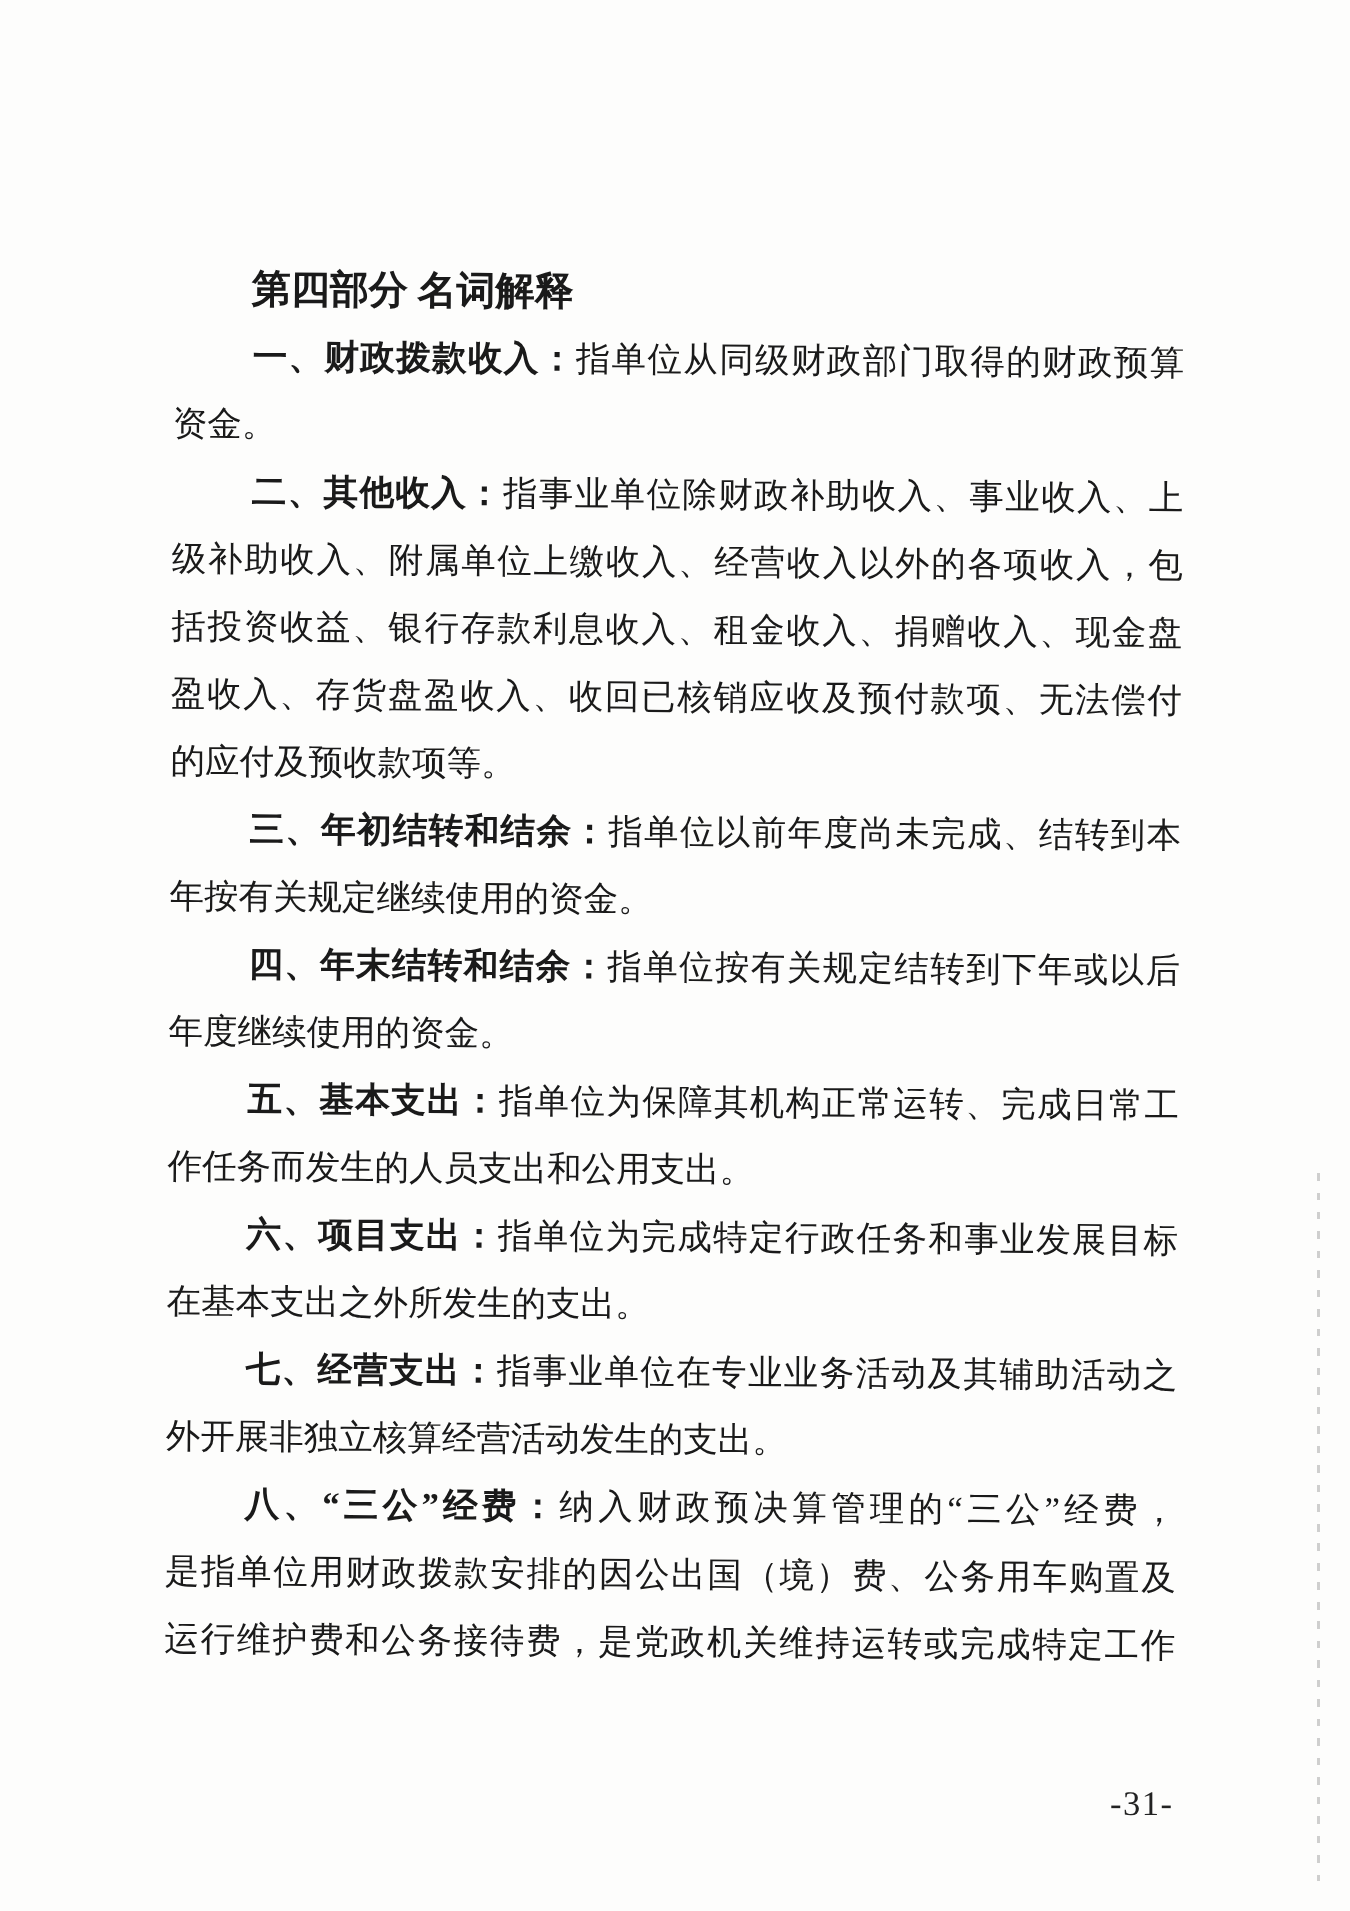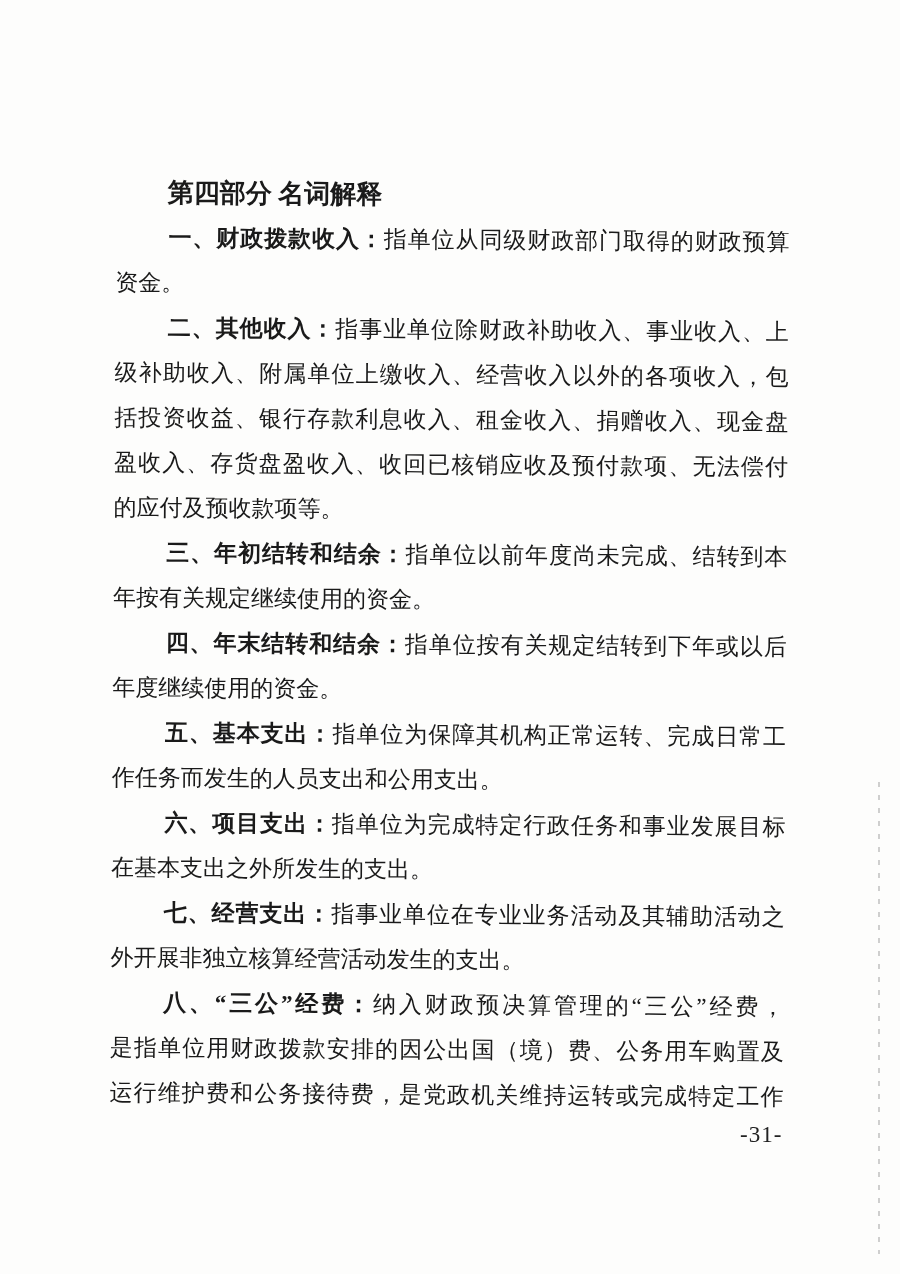--- a/index.html
+++ b/index.html
@@ -43,21 +43,21 @@
     text-align: justify;
     text-align-last: justify;
     white-space: nowrap;
   }
   .line.first { padding-left: 53px; }
   .line.last { text-align-last: left; }
   .term { font-weight: bold; }
   .page-number {
     position: absolute;
     left: 740px;
-    top: 1120px;
+    top: 1188px;
     font-size: 23px;
     line-height: 30px;
     letter-spacing: 1px;
     color: #222222;
   }
   .scan-dash {
     position: absolute;
     left: 878px;
     top: 782px;
     width: 2px;

